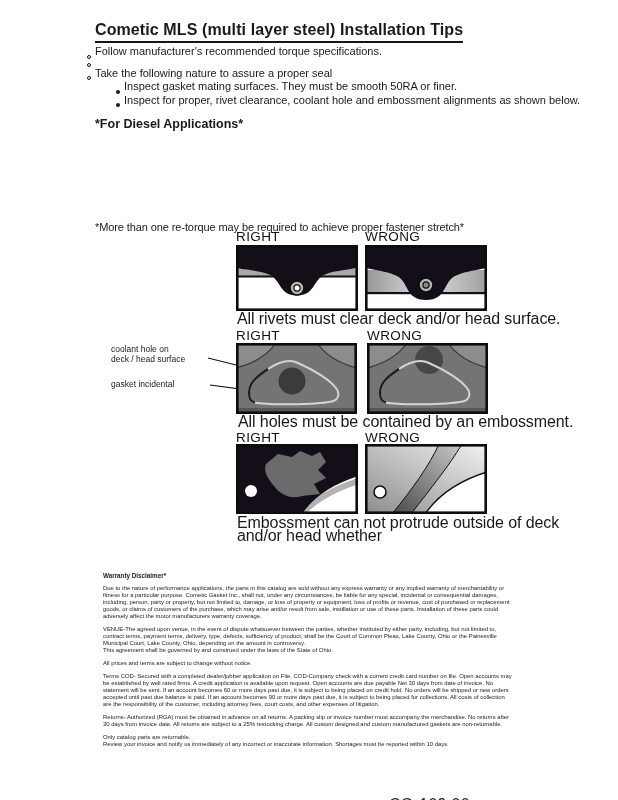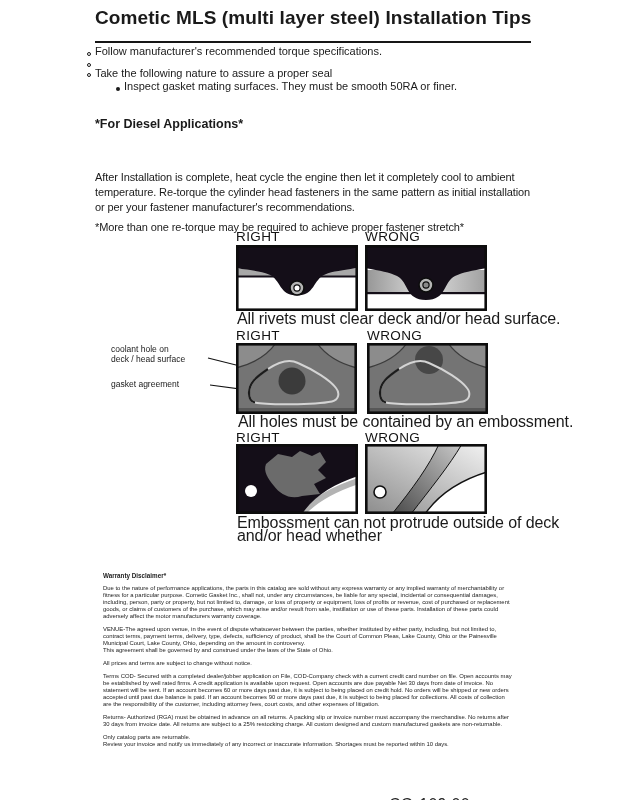--- a/index.html
+++ b/index.html
@@ -2,25 +2,25 @@
 <html><head>
 <meta charset="utf-8">
 <style>
   * { margin:0; padding:0; box-sizing:border-box; }
   html,body { background:#fff; }
   .page {
     position:relative; width:618px; height:800px; background:#ffffff;
     font-family:"Liberation Sans", sans-serif; color:#1a1a1a; overflow:hidden;
   }
   .title {
-    position:absolute; left:95px; top:7px; font-size:19px; font-weight:bold;
-    border-bottom:2px solid #161616; padding-bottom:12px; letter-spacing:0.1px;
+    position:absolute; left:95px; top:21px; font-size:16px; font-weight:bold;
+    border-bottom:2px solid #161616; padding-bottom:2px; letter-spacing:0.1px;
   }
   .tips { position:absolute; left:87px; top:45px; font-size:11px; line-height:13.5px; }
-  .tip { display:flex; align-items:center; }
+  .tip { display:flex; align-items:flex-end; }
   .bullet-o { width:4px; height:4px; border:1px solid #1a1a1a; border-radius:50%;
     margin:4px 4px 0 0; flex:none; }
   .bullet-f { width:4px; height:4px; background:#1a1a1a; border-radius:50%;
     margin:4.5px 4px 0 0; flex:none; }
   .sub { margin-left:29px; }
   .diesel-h { position:absolute; left:95px; top:117px; font-size:12.5px; font-weight:bold; }
   .para { position:absolute; left:95px; font-size:11px; line-height:15px;
     white-space:pre-line; letter-spacing:-0.1px; }
   #p1 { top:135px; } #p2 { top:170px; } #p3 { top:220px; }
   .dlabel { position:absolute; width:122px; font-size:13.5px;
@@ -54,26 +54,27 @@
       <span class="bullet-o"></span>
     </div>
     <div class="tip">
       <span class="bullet-o"></span>
       <span>Take the following nature to assure a proper seal</span>
     </div>
     <div class="tip sub">
       <span class="bullet-f"></span>
       <span>Inspect gasket mating surfaces.  They must be smooth 50RA or finer.</span>
     </div>
+    <div class="tip sub">
+      <span class="bullet-f"></span>
+      <span>Inspect for proper, rivet clearance, coolant hole and embossment alignments as shown below.</span>
+    </div>
   </div>
 
   <div class="diesel-h">*For Diesel Applications*</div>
-  <div class="para" id="p2">After Installation is complete, heat cycle the engine then let it completely cool to ambient
-temperature. Re-torque the cylinder head fasteners in the same pattern as initial installation
-or per your fastener manufacturer's recommendations.</div>
   <div class="para" id="p3">*More than one re-torque may be required to achieve proper fastener stretch*</div>
 
   <div class="dlabel" style="left:236px; top:229px;">RIGHT</div>
   <div class="dlabel" style="left:365px; top:229px;">WRONG</div>
 
   <div class="dbox" style="left:236px; top:245px; width:122px; height:66px;">
     <svg viewBox="0 0 122 66">
       <rect x="0" y="0" width="122" height="66" fill="#ffffff"></rect>
       <rect x="1" y="24" width="120" height="8" fill="#a8a8a8"></rect>
       <rect x="1" y="30.5" width="120" height="2" fill="#140e18"></rect>
@@ -101,21 +102,21 @@
       <rect x="1.3" y="1.3" width="119.4" height="63.4" fill="none" stroke="#0d0d0d" stroke-width="2.6"></rect>
     </svg>
   </div>
   <div class="cap" style="left:237px; top:313px;">All rivets must clear deck and/or head surface.</div>
 
   <div class="dlabel" style="left:236px; top:328px; width:121px;">RIGHT</div>
   <div class="dlabel" style="left:367px; top:328px; width:121px;">WRONG</div>
 
   <div class="callout" style="left:111px; top:344px;">coolant hole on
 deck / head surface</div>
-  <div class="callout" style="left:111px; top:379px;">gasket agreement</div>
+  <div class="callout" style="left:111px; top:379px;">gasket incidental</div>
   <svg class="leader" width="92" height="46">
     <line x1="3" y1="6" x2="87" y2="27" stroke="#111" stroke-width="1.1"></line>
     <line x1="5" y1="33" x2="58" y2="40" stroke="#111" stroke-width="1.1"></line>
   </svg>
 
   <div class="dbox" style="left:236px; top:343px; width:121px; height:71px;">
     <svg viewBox="0 0 121 71">
       <rect x="0" y="0" width="121" height="71" fill="#747474"></rect>
       <path d="M0,0 H40 C33,10 20,20 0,25 Z" fill="#8c8c8c" stroke="#3c3c3c" stroke-width="1.3"></path>
       <path d="M121,0 H81 C88,10 101,20 121,25 Z" fill="#8c8c8c" stroke="#3c3c3c" stroke-width="1.3"></path>

